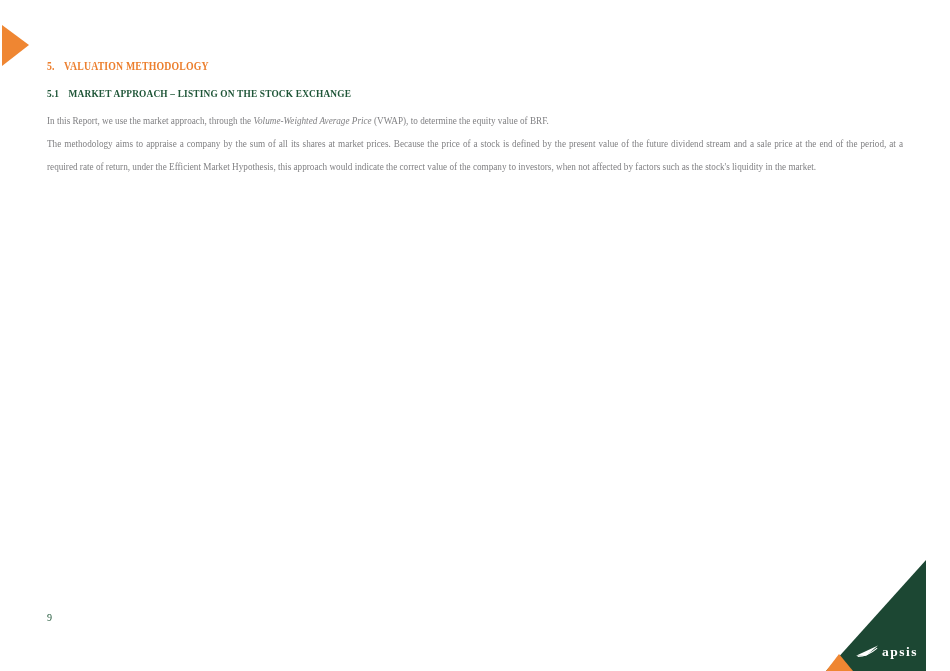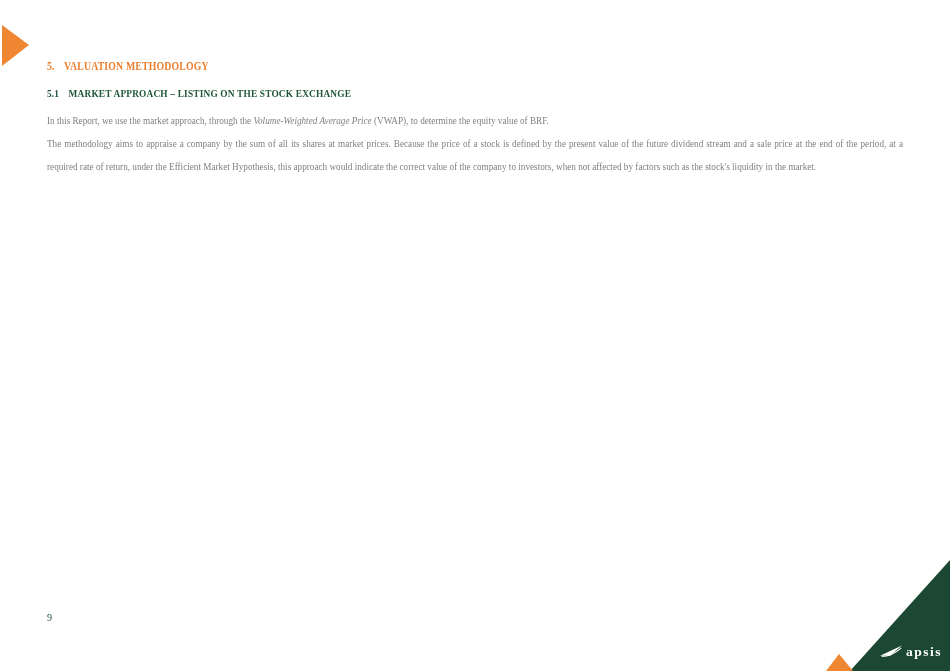--- a/index.html
+++ b/index.html
@@ -24,21 +24,21 @@
   .num{display:inline-block;margin-right:11px;}
   .p1{top:109px;width:1007px;font-size:10.8px;color:var(--body-gray,#808083);line-height:22.5px;}
   .p1 .it{font-style:italic;}
   .p2{top:132px;width:1007px;font-size:10.8px;color:var(--body-gray,#808083);
       line-height:22.5px;text-align:justify;}
   
   .page-number{
     position:absolute;left:47px;top:612px;font-size:10px;
     color:var(--heading-green,#1F5638);
   }
-  .corner-graphic{position:absolute;left:850px;top:560px;width:100px;height:111px;}
+  .corner-graphic{position:absolute;left:826px;top:560px;width:100px;height:111px;}
   .corner-graphic svg{display:block;}
   .logo{
     position:absolute;right:8px;bottom:13px;display:flex;align-items:center;gap:4px;
   }
   .logo-text{
     color:#fff;font-size:13.5px;font-weight:bold;letter-spacing:1.5px;line-height:1;
   }
   .orange-tri{position:absolute;left:826px;top:654px;width:27px;height:17px;z-index:2;}
 </style>
 </head>

